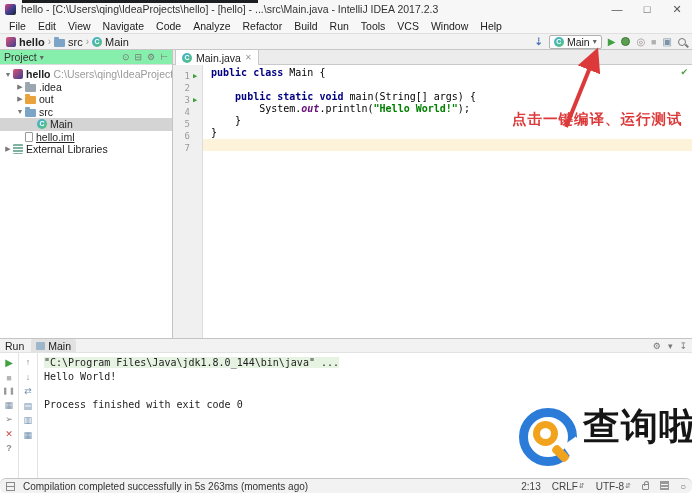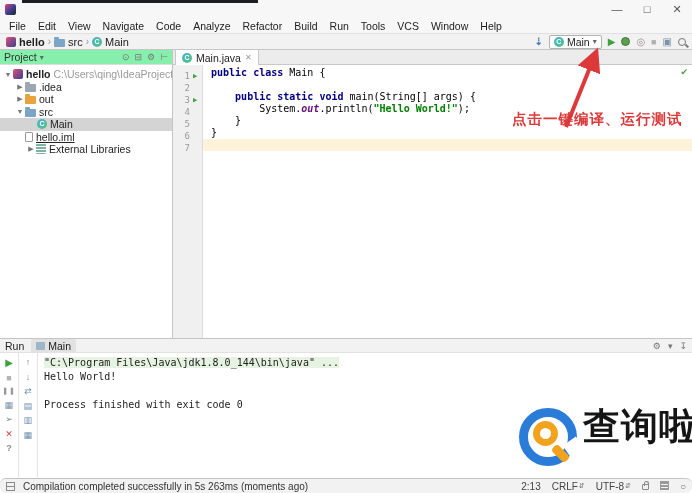--- a/index.html
+++ b/index.html
@@ -120,20 +120,21 @@
   .wm-name { position:absolute; left:66px; top:-2px; font-size:37px; font-weight:bold; color:#151515; font-family:"DejaVu Serif", serif; letter-spacing:1px; white-space:nowrap; }
   .wm-domain { position:absolute; left:73px; top:45px; font-size:15.5px; font-weight:bold; color:#151515; white-space:nowrap; }
 </style>
 </head>
 <body>
 
 <div class="artifact-strip"></div>
 
 <div class="titlebar">
   <span class="app-icon"></span>
+  <span class="title-text">hello - [C:\Users\qing\IdeaProjects\hello] - [hello] - ...\src\Main.java - IntelliJ IDEA 2017.2.3</span>
   <span class="win-controls">
     <span class="win-btn">—</span>
     <span class="win-btn">□</span>
     <span class="win-btn">✕</span>
   </span>
 </div>
 
 <div class="menubar">
     <span class="menu-item">File</span>
     <span class="menu-item">Edit</span>
@@ -220,21 +221,21 @@
         <div class="tree-row selected" style="padding-left: 27px;">
           <span class="chev"></span>
           <span class="ticon class">C</span>
           <span class="tree-label">Main</span>
         </div>
         <div class="tree-row" style="padding-left: 15px; text-decoration: underline;">
           <span class="chev"></span>
           <span class="ticon file"></span>
           <span class="tree-label">hello.iml</span>
         </div>
-        <div class="tree-row" style="padding-left: 3px; margin-left: 23px;">
+        <div class="tree-row" style="padding-left: 3px;">
           <span class="chev">▶</span>
           <span class="ticon libraries"></span>
           <span class="tree-label">External Libraries</span>
         </div>
       </div>
   </div>
 
   <div class="editor">
     <div class="tabbar">
       <span class="tab">

